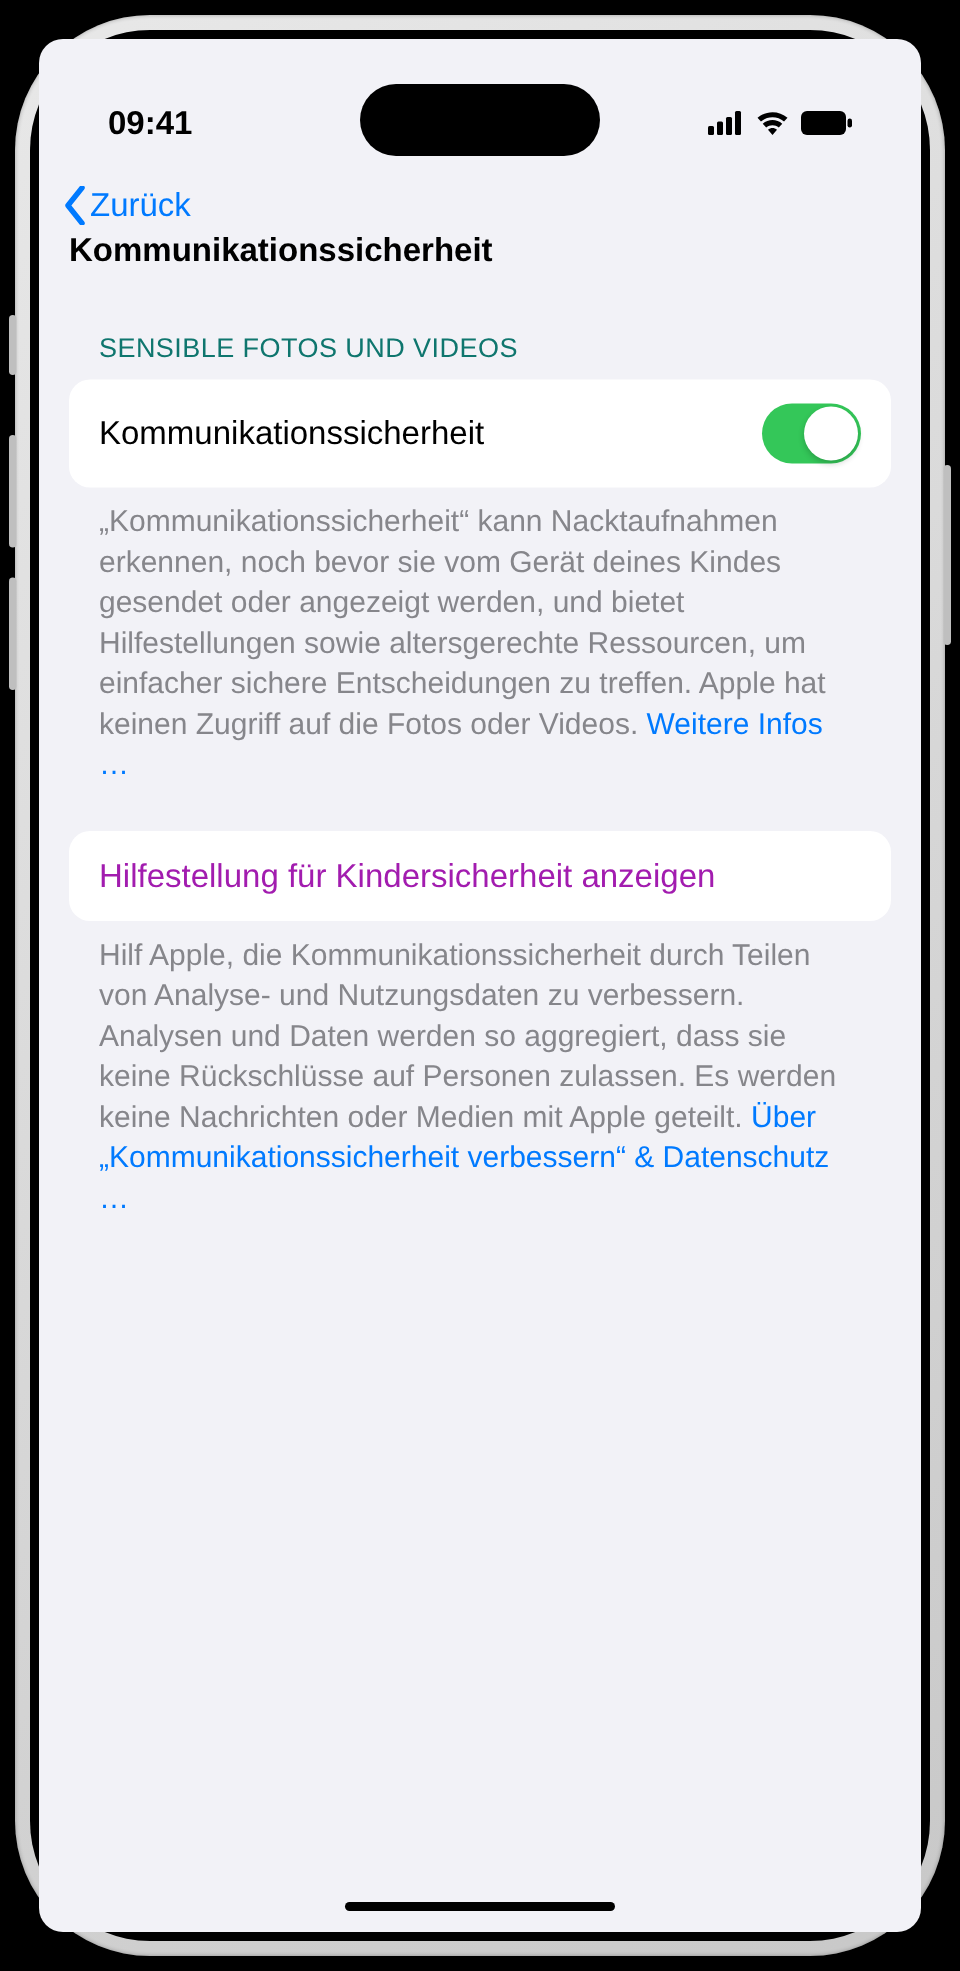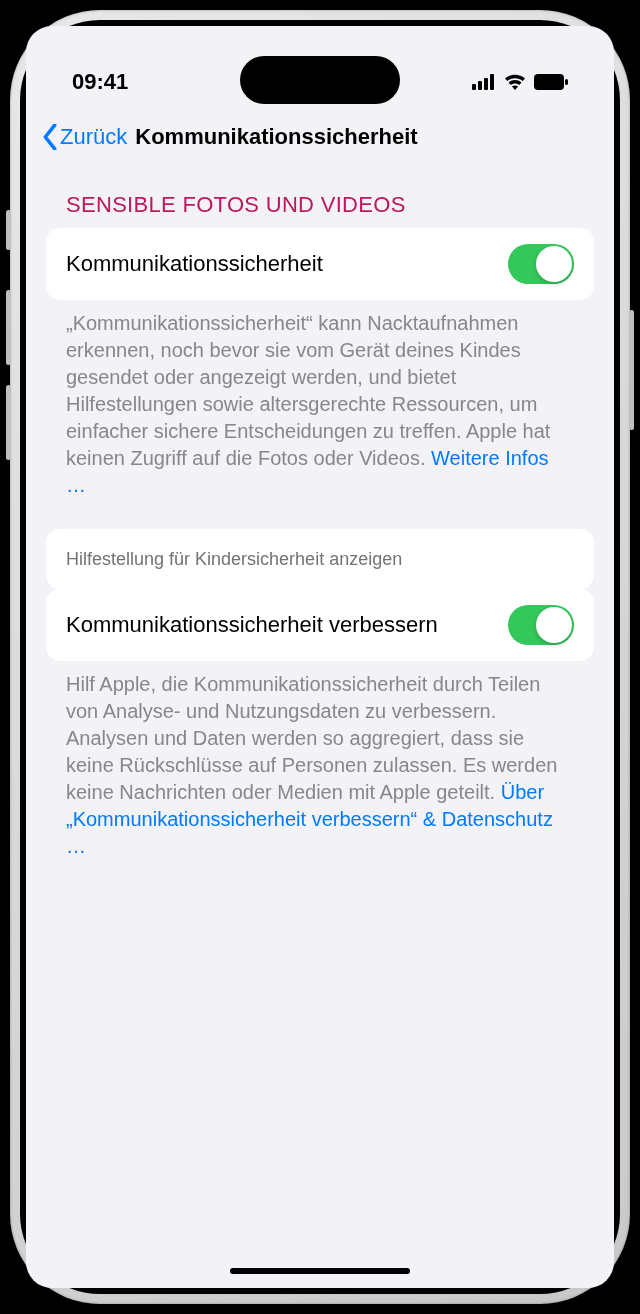--- a/index.html
+++ b/index.html
@@ -30,21 +30,21 @@
       width: 100%;
       height: 100%;
       background: #000;
       border-radius: 80px;
       padding: 6px;
     }
     .screen {
       width: 100%;
       height: 100%;
       background: #f2f2f7;
-      border-radius: 26px;
+      border-radius: 16px;
       overflow: hidden;
       position: relative;
     }
     
     .btn-side {
       position: absolute;
       background: #bfbfbf;
       border-radius: 3px;
     }
     .btn-left-1 { left: -4px; top: 200px; width: 5px; height: 40px; }
@@ -81,20 +81,21 @@
       align-items: center;
       gap: 8px;
     }
 
     
     .nav-bar {
       display: flex;
       align-items: flex-start;
       padding: 14px 16px 18px;
       gap: 4px;
+      flex-direction: column;
     }
     .back-btn {
       display: flex;
       align-items: center;
       color: #007aff;
       font-size: 22px;
       gap: 2px;
     }
     .chevron-left {
       width: 16px;
@@ -105,22 +106,22 @@
       font-weight: 600;
       color: #000;
       margin-left: 4px;
     }
 
     
     .content {
       padding: 0 20px;
     }
     .section-header {
-      font-size: 22px;
-      color: #be185d;
+      font-size: 18px;
+      color: #0f766e;
       text-transform: uppercase;
       padding: 24px 20px 10px;
       letter-spacing: 0.3px;
     }
     .cell {
       background: #fff;
       border-radius: 14px;
       padding: 16px 20px;
       display: flex;
       align-items: center;
@@ -128,22 +129,22 @@
       min-height: 60px;
     }
     .cell-label {
       font-size: 22px;
       color: #000;
       line-height: 1.25;
       flex: 1;
       padding-right: 12px;
     }
     .cell-link {
-      color: #737373;
-      font-size: 18px;
+      color: #a21caf;
+      font-size: 22px;
     }
     .toggle {
       width: 66px;
       height: 40px;
       background: #34c759;
       border-radius: 20px;
       position: relative;
       flex-shrink: 0;
     }
     .toggle::after {
@@ -239,24 +240,20 @@
         </div>
         <div class="section-footer">
           <span>„Kommunikationssicherheit“ kann Nacktaufnahmen erkennen, noch bevor sie vom Gerät deines Kindes gesendet oder angezeigt werden, und bietet Hilfestellungen sowie altersgerechte Ressourcen, um einfacher sichere Entscheidungen zu treffen. Apple hat keinen Zugriff auf die Fotos oder Videos. </span><span class="link">Weitere Infos …</span>
         </div>
 
         <div style="height:30px"></div>
         <div class="cell">
           <span class="cell-link">Hilfestellung für Kindersicherheit anzeigen</span>
         </div>
 
-        <div class="cell">
-          <span class="cell-label">Kommunikationssicherheit verbessern</span>
-          <div class="toggle"></div>
-        </div>
         <div class="section-footer">
           <span>Hilf Apple, die Kommunikationssicherheit durch Teilen von Analyse- und Nutzungsdaten zu verbessern. Analysen und Daten werden so aggregiert, dass sie keine Rückschlüsse auf Personen zulassen. Es werden keine Nachrichten oder Medien mit Apple geteilt. </span><span class="link">Über „Kommunikationssicherheit verbessern“ &amp; Daten­schutz …</span>
         </div>
 
       </div>
 
       <div class="home-indicator"></div>
     </div>
   </div>
 </div>

